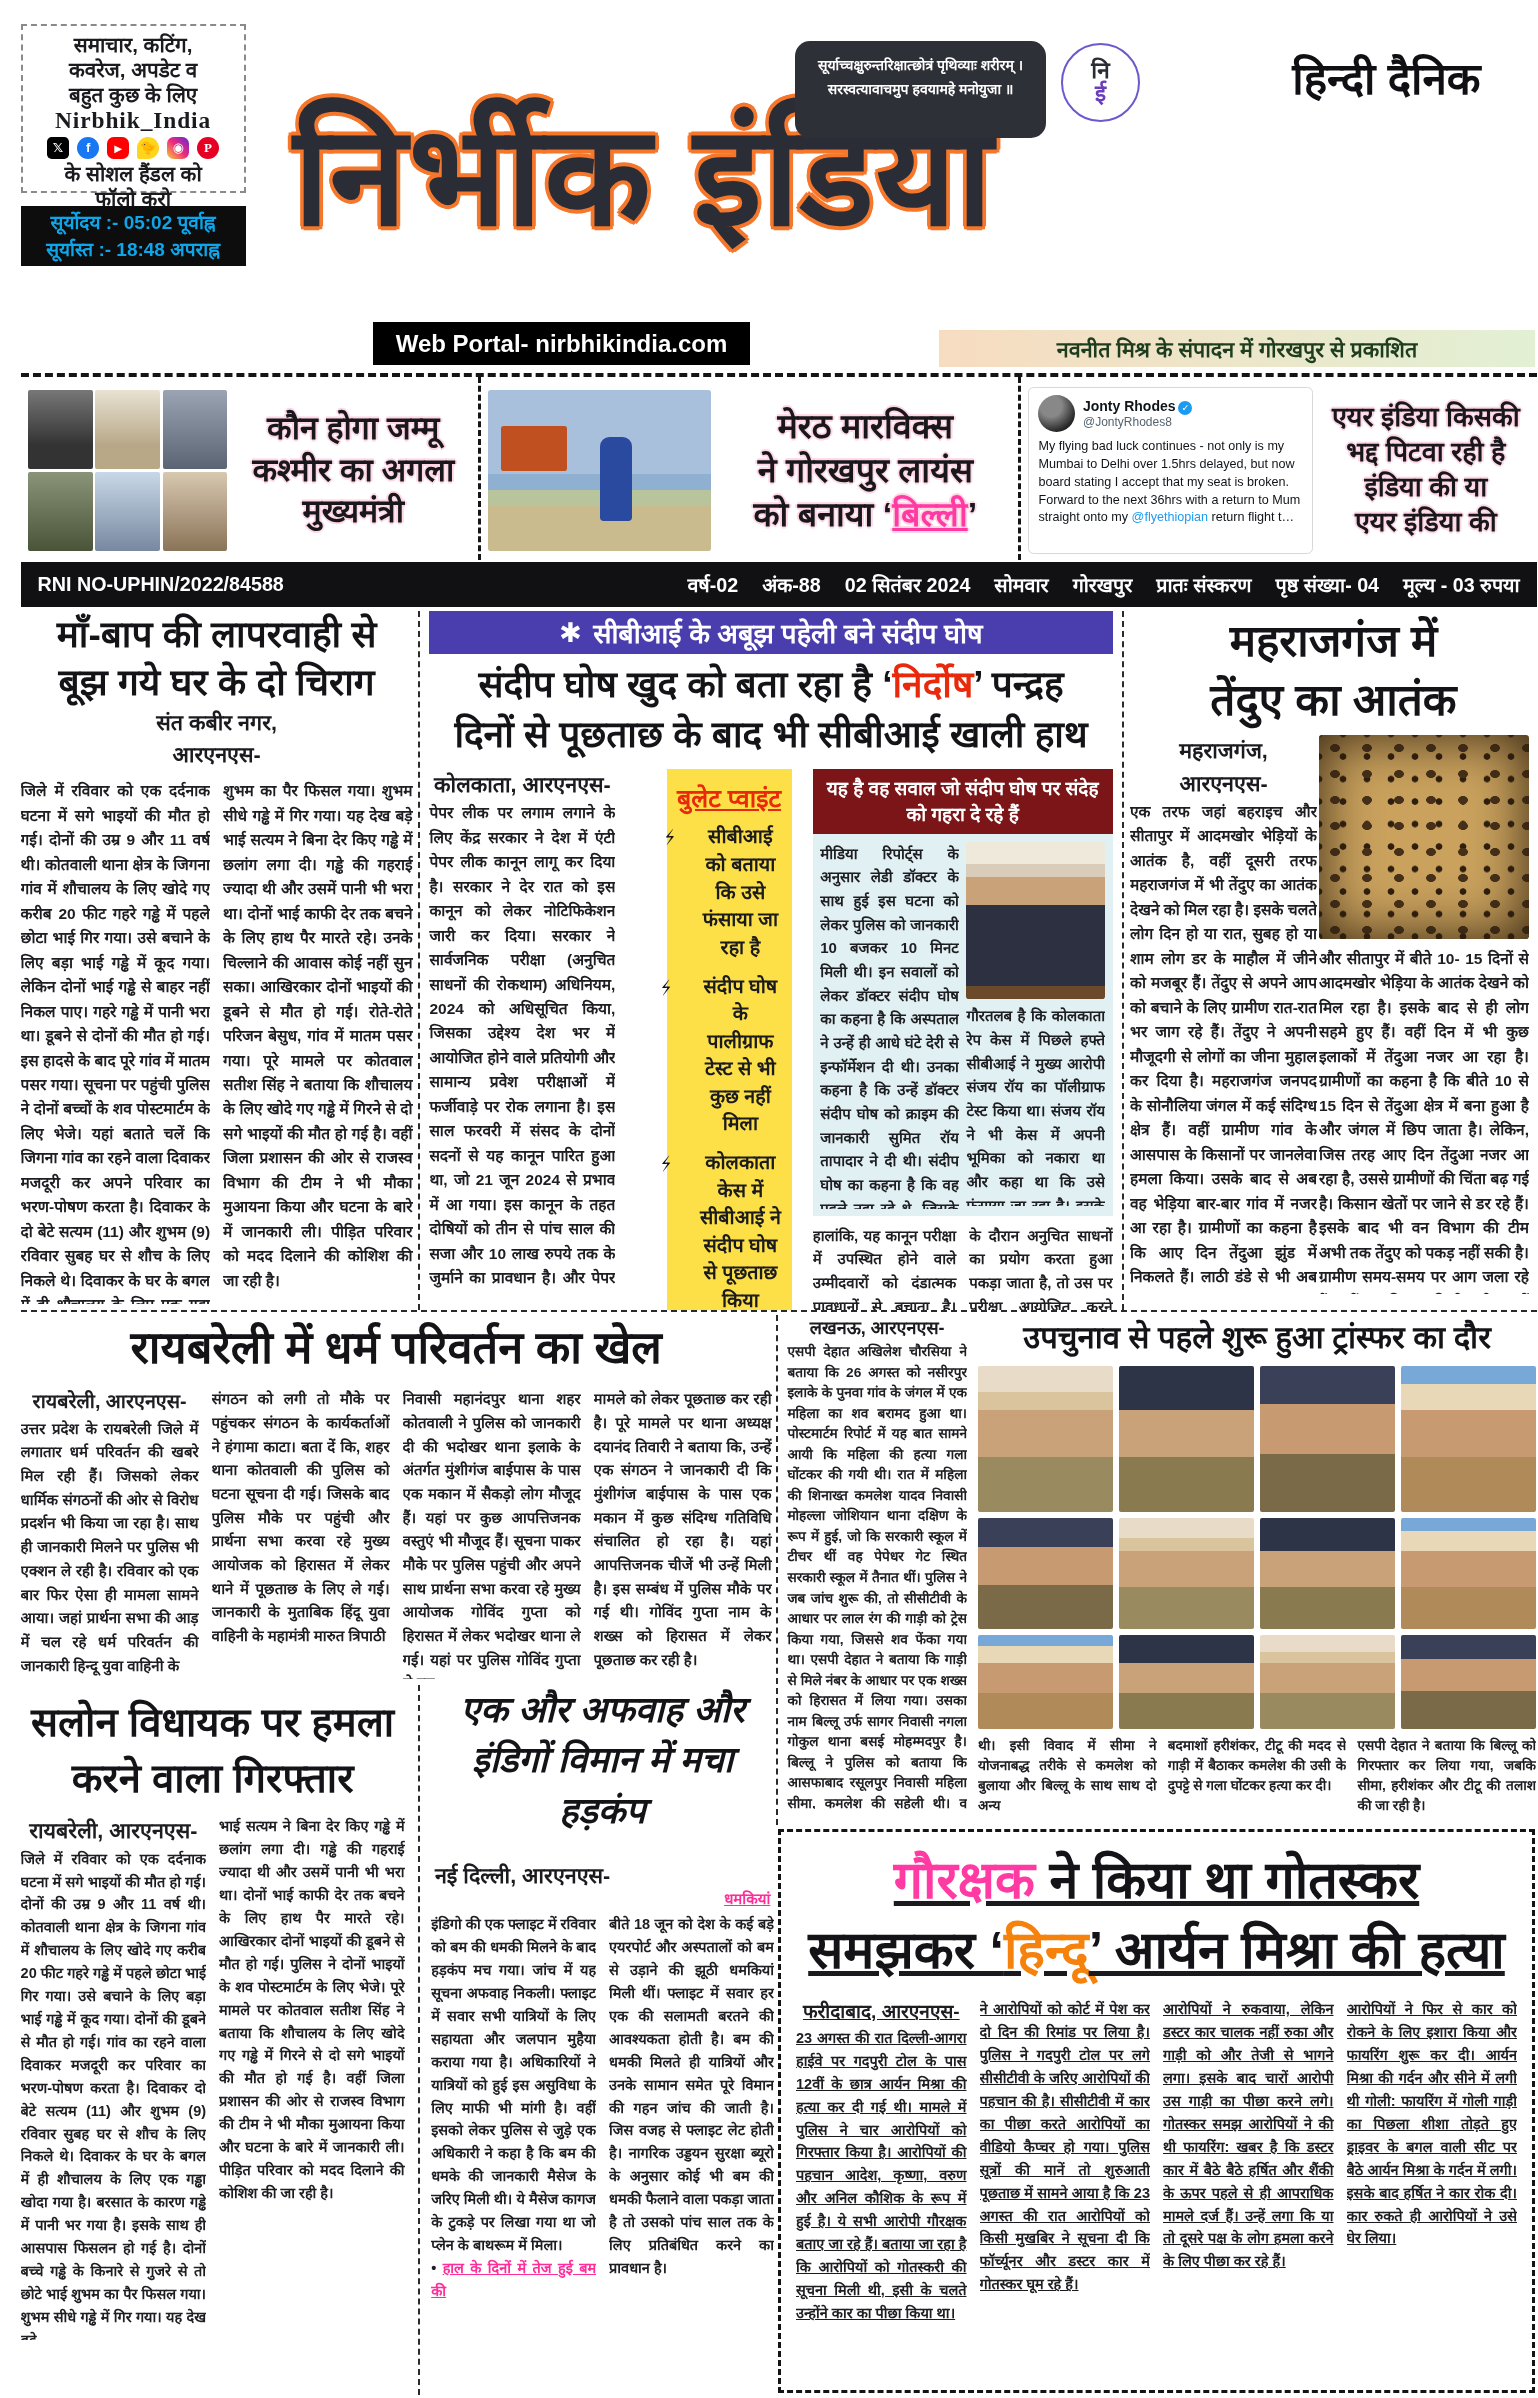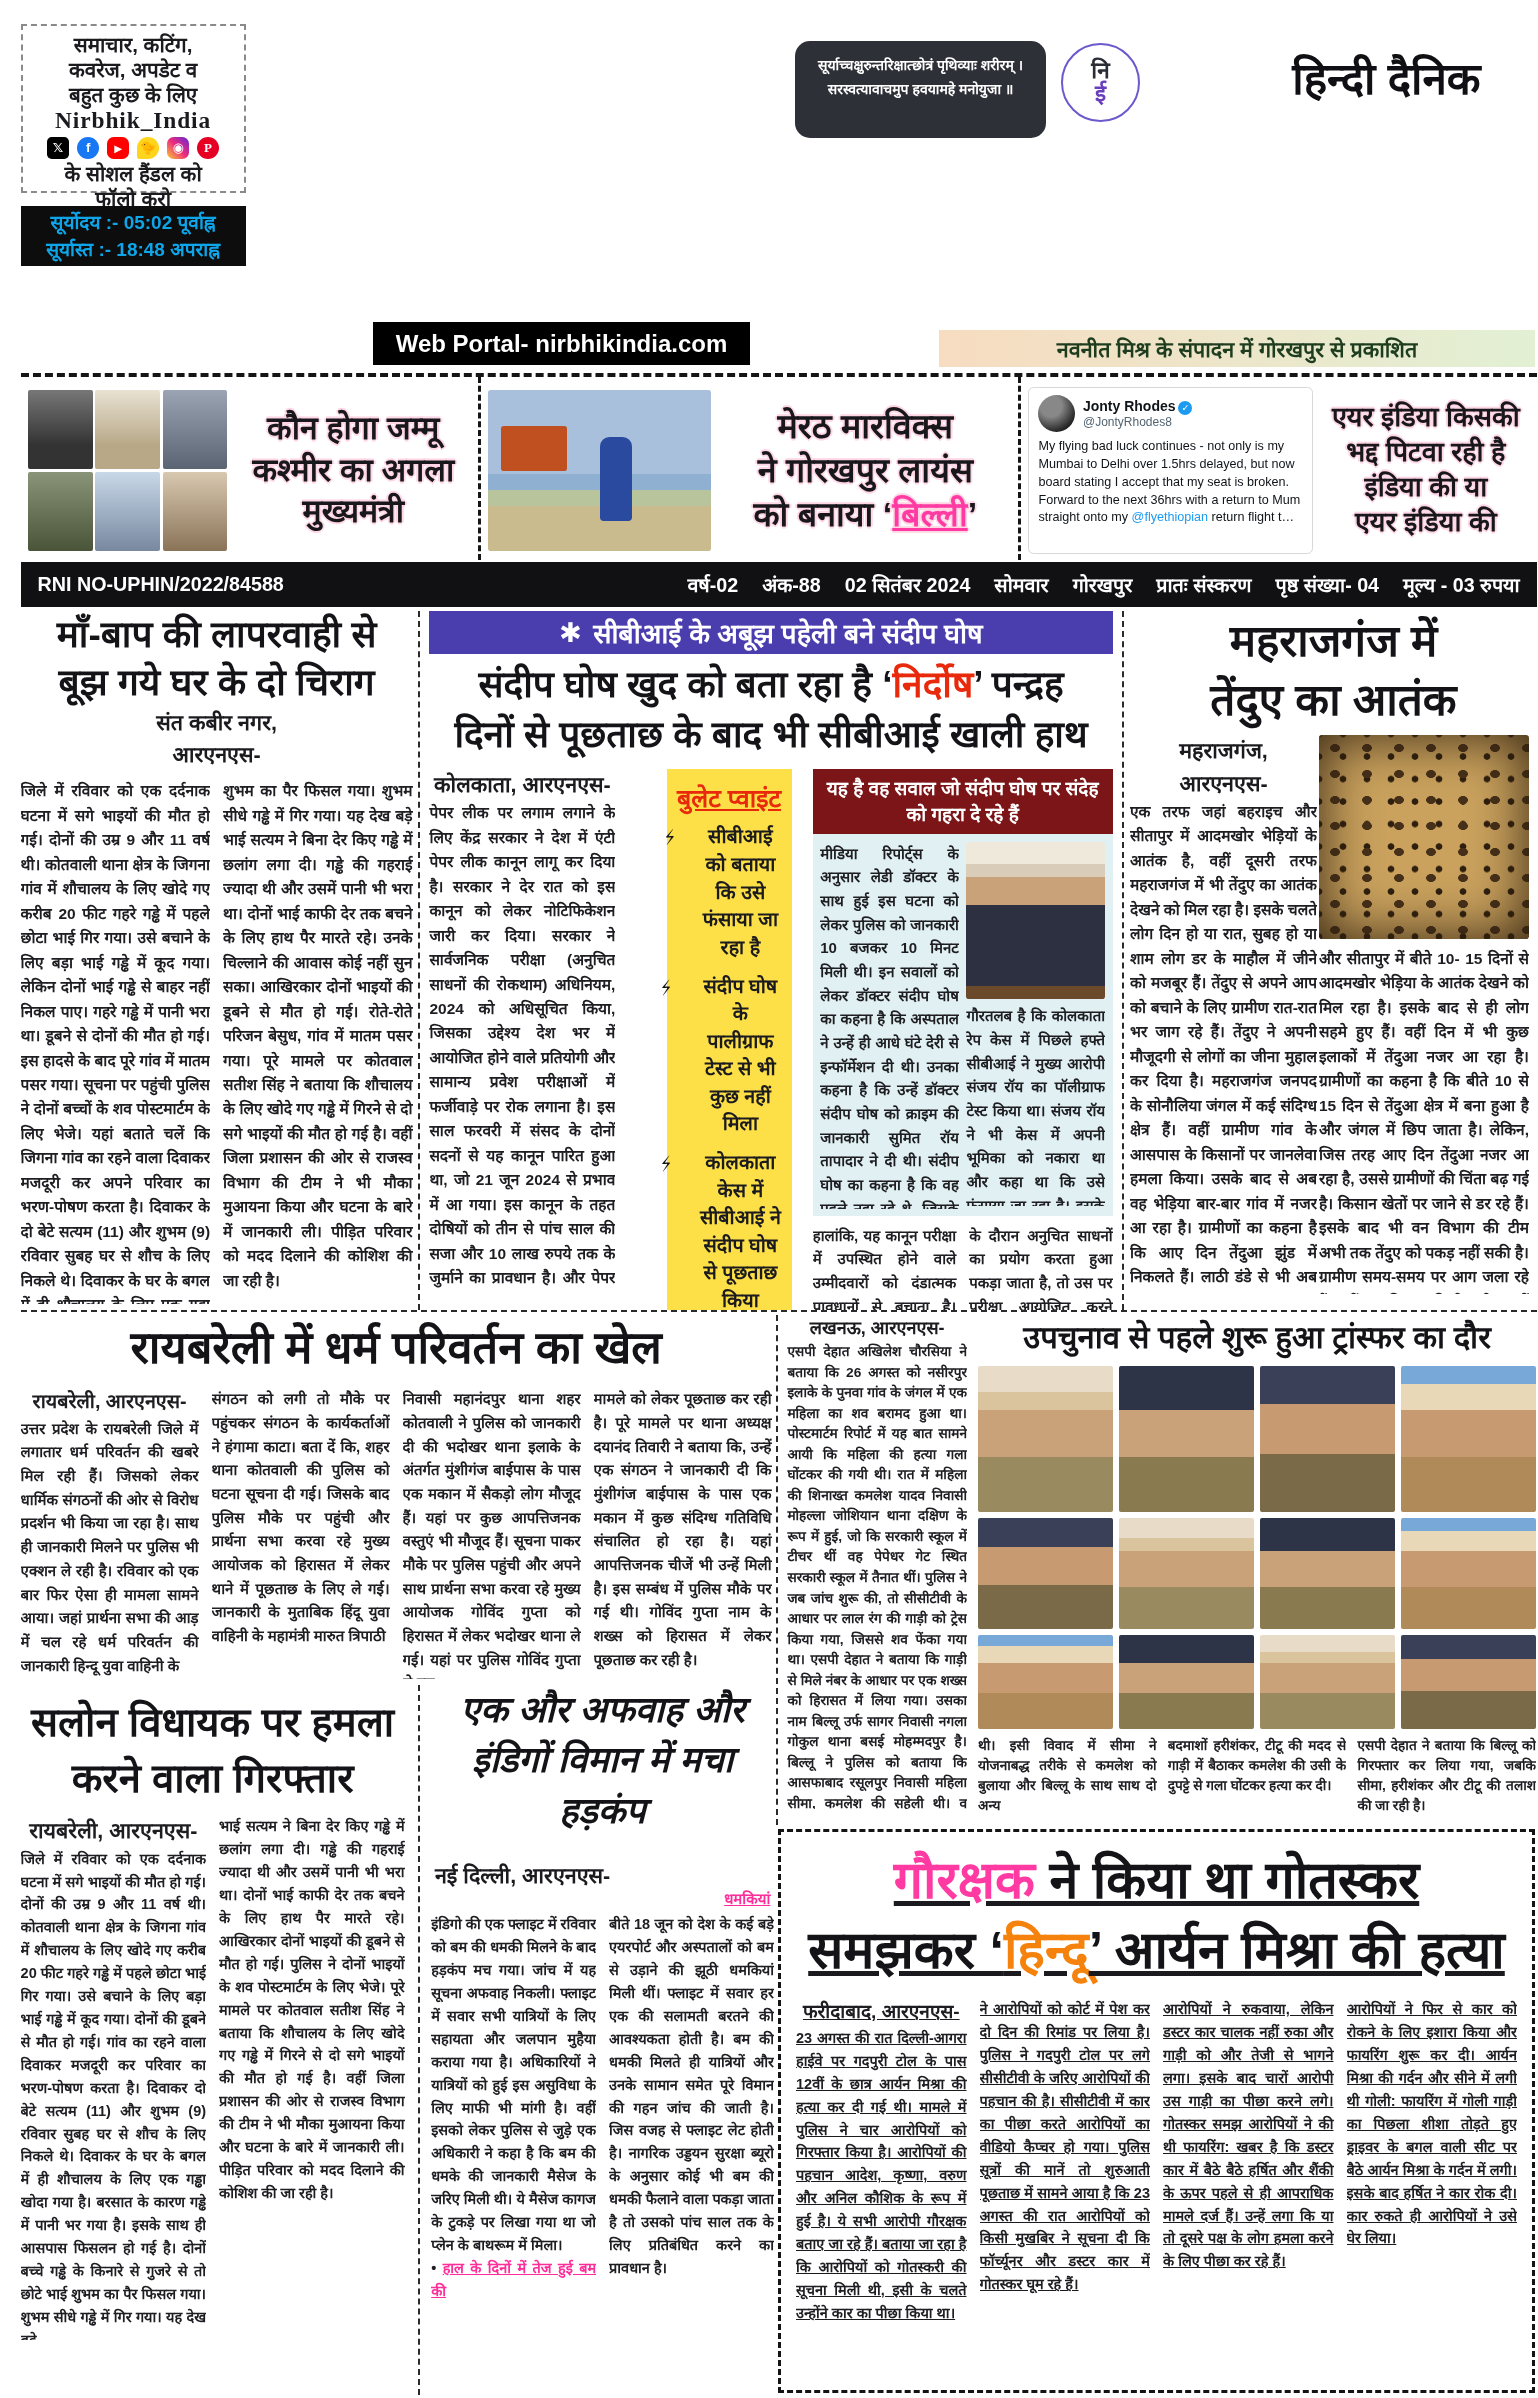--- a/index.html
+++ b/index.html
@@ -163,20 +163,21 @@
     </div>
     <div class="pl">के सोशल हैंडल को</div>
     <div class="pl">फॉलो करो</div>
   </div>
 
   <div class="sun-box">
     <div>सूर्योदय :- 05:02 पूर्वाह्न</div>
     <div>सूर्यास्त :- 18:48 अपराह्न</div>
   </div>
 
+  <div class="mast-title">निर्भीक इंडिया</div>
 
   <div class="shloka">
     <div>सूर्याच्चक्षुरुन्तरिक्षात्छोत्रं पृथिव्याः शरीरम् ।</div>
     <div>सरस्वत्यावाचमुप हवयामहे मनोयुजा ॥</div>
   </div>
 
   <div class="logo-circle">
     <span class="l1">नि</span>
     <span class="l2">ई</span>
   </div>

